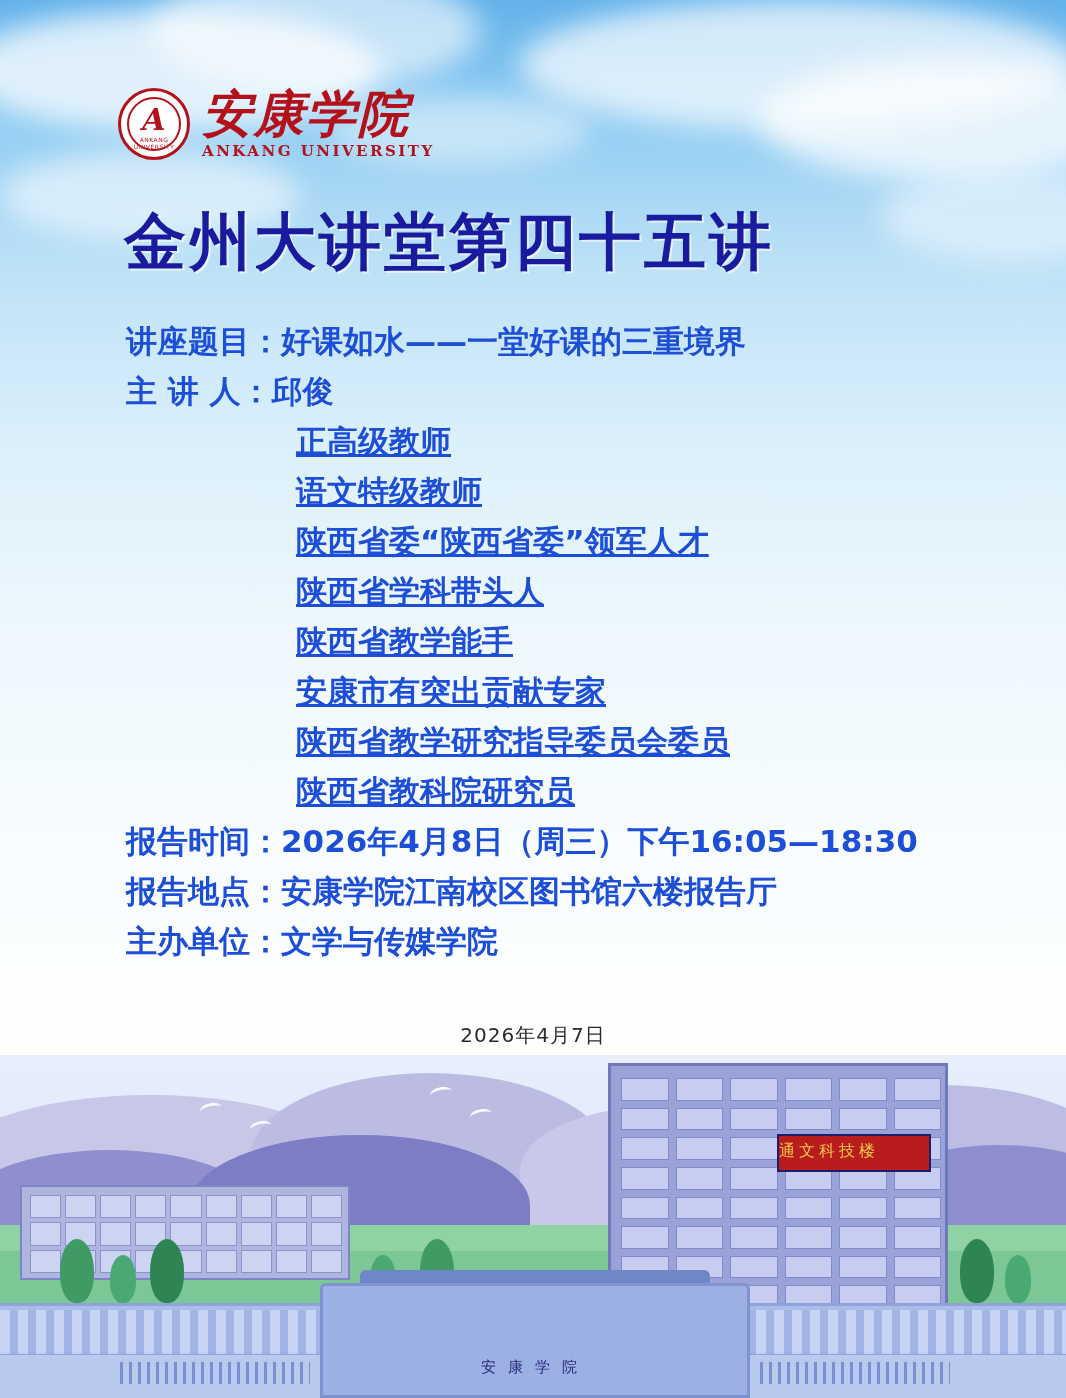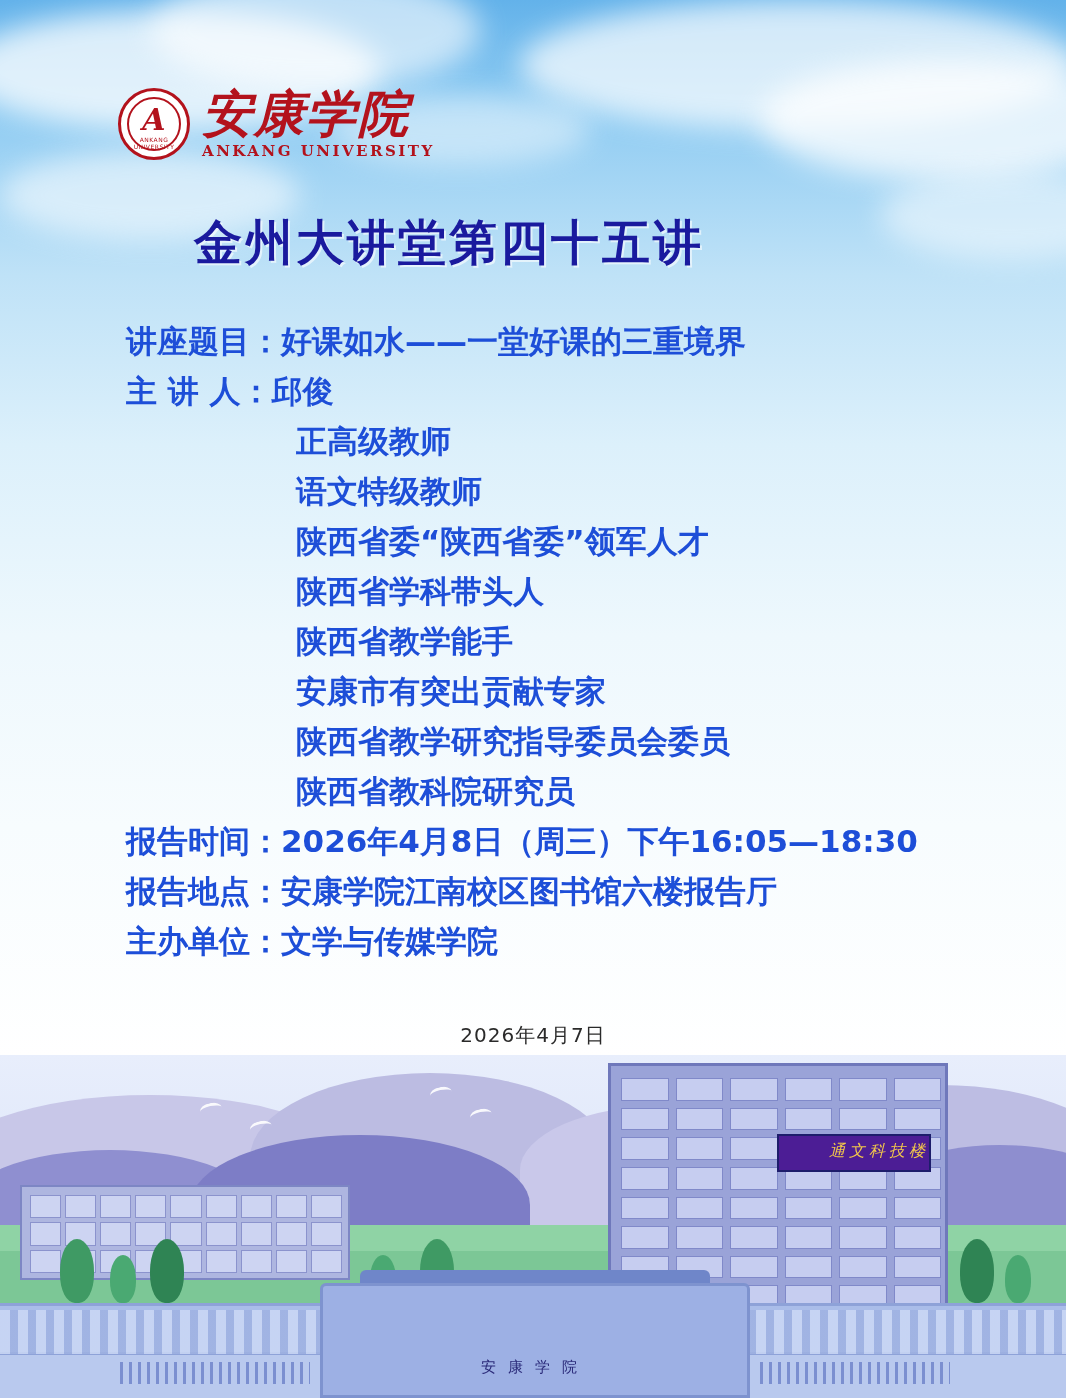--- a/index.html
+++ b/index.html
@@ -109,21 +109,21 @@
     text-align: center;
   }
 
   
   .main-title {
     position: absolute;
     left: 0;
     top: 205px;
     width: 898px;
     text-align: center;
-    font-size: 48px;
+    font-size: 62px;
     line-height: 74px;
     font-weight: 700;
     color: #1a1a9e;
     letter-spacing: 3px;
     text-shadow: 2px 2px 0 rgba(255,255,255,.6);
   }
 
   
   .content {
     position: absolute;
@@ -147,20 +147,21 @@
     flex: none;
   }
   .credits {
     margin: 0;
     padding: 0;
     list-style: none;
   }
   .credits li {
     padding-left: 170px;
     line-height: 50px;
+    text-decoration: underline;
   }
 
   
   .date-line {
     position: absolute;
     left: 0;
     top: 1022px;
     width: 1066px;
     text-align: center;
     font-size: 20px;
@@ -224,29 +225,28 @@
     background: #c6cdf0;
     border: 1px solid #8089c9;
     display: block;
   }
   .tower-sign {
     position: absolute;
     right: 14px;
     top: 68px;
     width: 150px;
     height: 34px;
-    background: #4c1d95;
+    background: #b91c1c;
     border: 2px solid #1d1d6b;
     color: #f3c74a;
     font-size: 16px;
     line-height: 30px;
-    text-align: right;
+    text-align: left;
     letter-spacing: 4px;
     font-family: "DejaVu Serif", serif;
-    font-style: italic;
   }
   .main-hall {
     position: absolute;
     left: 20px;
     top: 130px;
     width: 330px;
     height: 95px;
     background: #aeb6e0;
     border: 2px solid #7d86c4;
     box-sizing: border-box;

